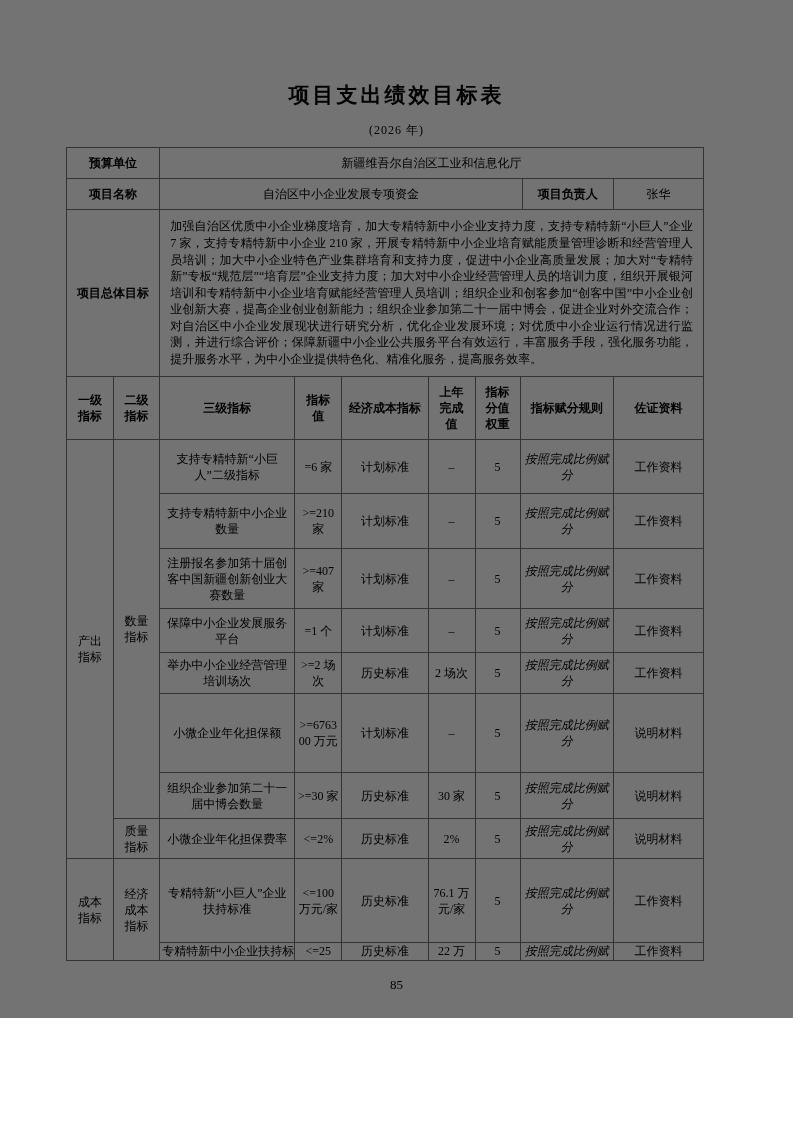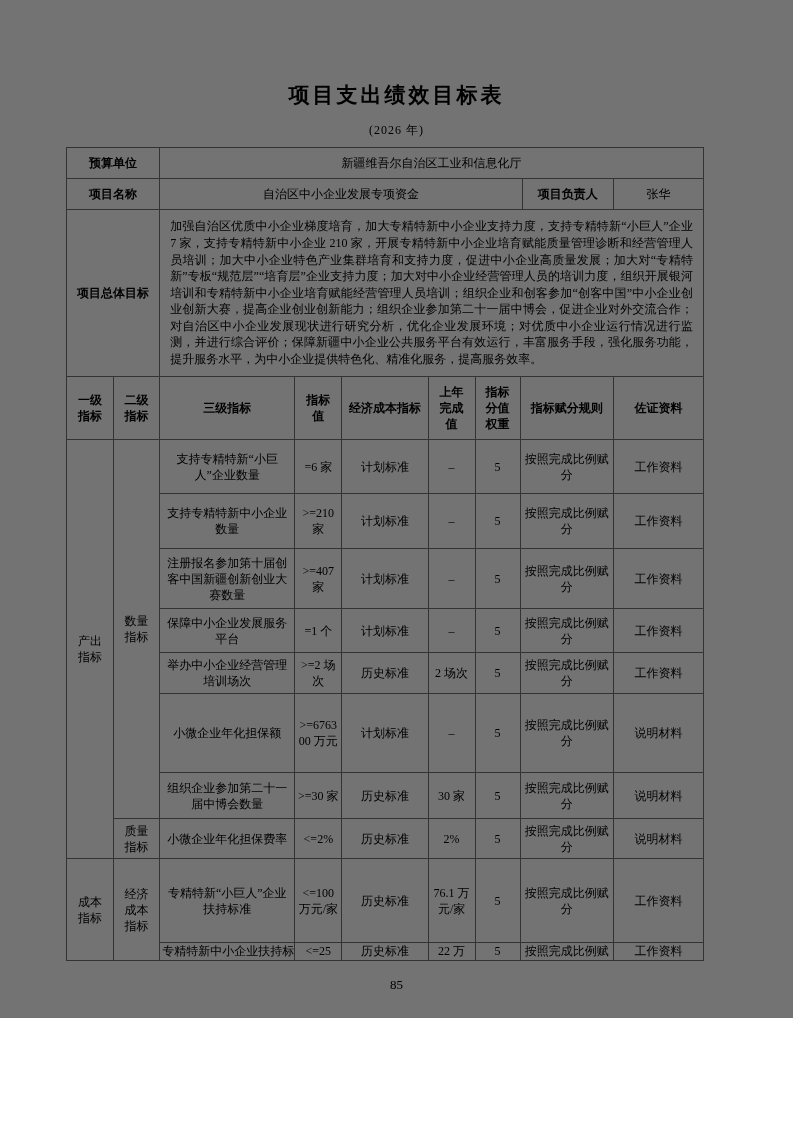--- a/index.html
+++ b/index.html
@@ -25,21 +25,21 @@
   td.lbl{font-weight:bold;padding:1px 8px;}
   td.hdr{font-weight:bold;padding:1px 7px;}
   td.hdr-wide{font-weight:bold;padding:1px 6px;}
   td.goal{
     text-align:justify;vertical-align:middle;padding:5px 10px;
     font-size:12px;line-height:16.6px;
   }
   td.split{padding:1px 11px;}
   td.lvl{padding:1px 7px;}
   td.val{padding:1px 2px;word-break:break-all;}
-  td.rule{padding:1px 4px;}
+  td.rule{padding:1px 4px;font-style:italic;}
   tr.r-clip td{white-space:nowrap;padding:0 2px;line-height:15px;}
   .pagenum{margin-top:16px;text-align:center;font-size:13px;width:793px;}
 </style>
 </head>
 <body>
 
 <div class="doc">
 
   <div class="doc-title">项目支出绩效目标表</div>
   <div class="doc-subtitle">(2026 年)</div>
@@ -95,21 +95,21 @@
         <td class="hdr-wide">经济成本指标</td>
         <td class="hdr">上年完成值</td>
         <td class="hdr">指标分值权重</td>
         <td class="hdr-wide">指标赋分规则</td>
         <td class="hdr-wide">佐证资料</td>
       </tr>
 
       <tr style="height:54px">
         <td class="lvl" rowspan="8">产出指标</td>
         <td class="lvl" rowspan="7">数量指标</td>
-        <td>支持专精特新“小巨人”企业数量</td>
+        <td>支持专精特新“小巨人”二级指标</td>
         <td class="val">=6 家</td>
         <td>计划标准</td>
         <td class="val">–</td>
         <td>5</td>
         <td class="rule">按照完成比例赋分</td>
         <td>工作资料</td>
       </tr>
       <tr style="height:55px">
         <td>支持专精特新中小企业数量</td>
         <td class="val">&gt;=210 家</td>

